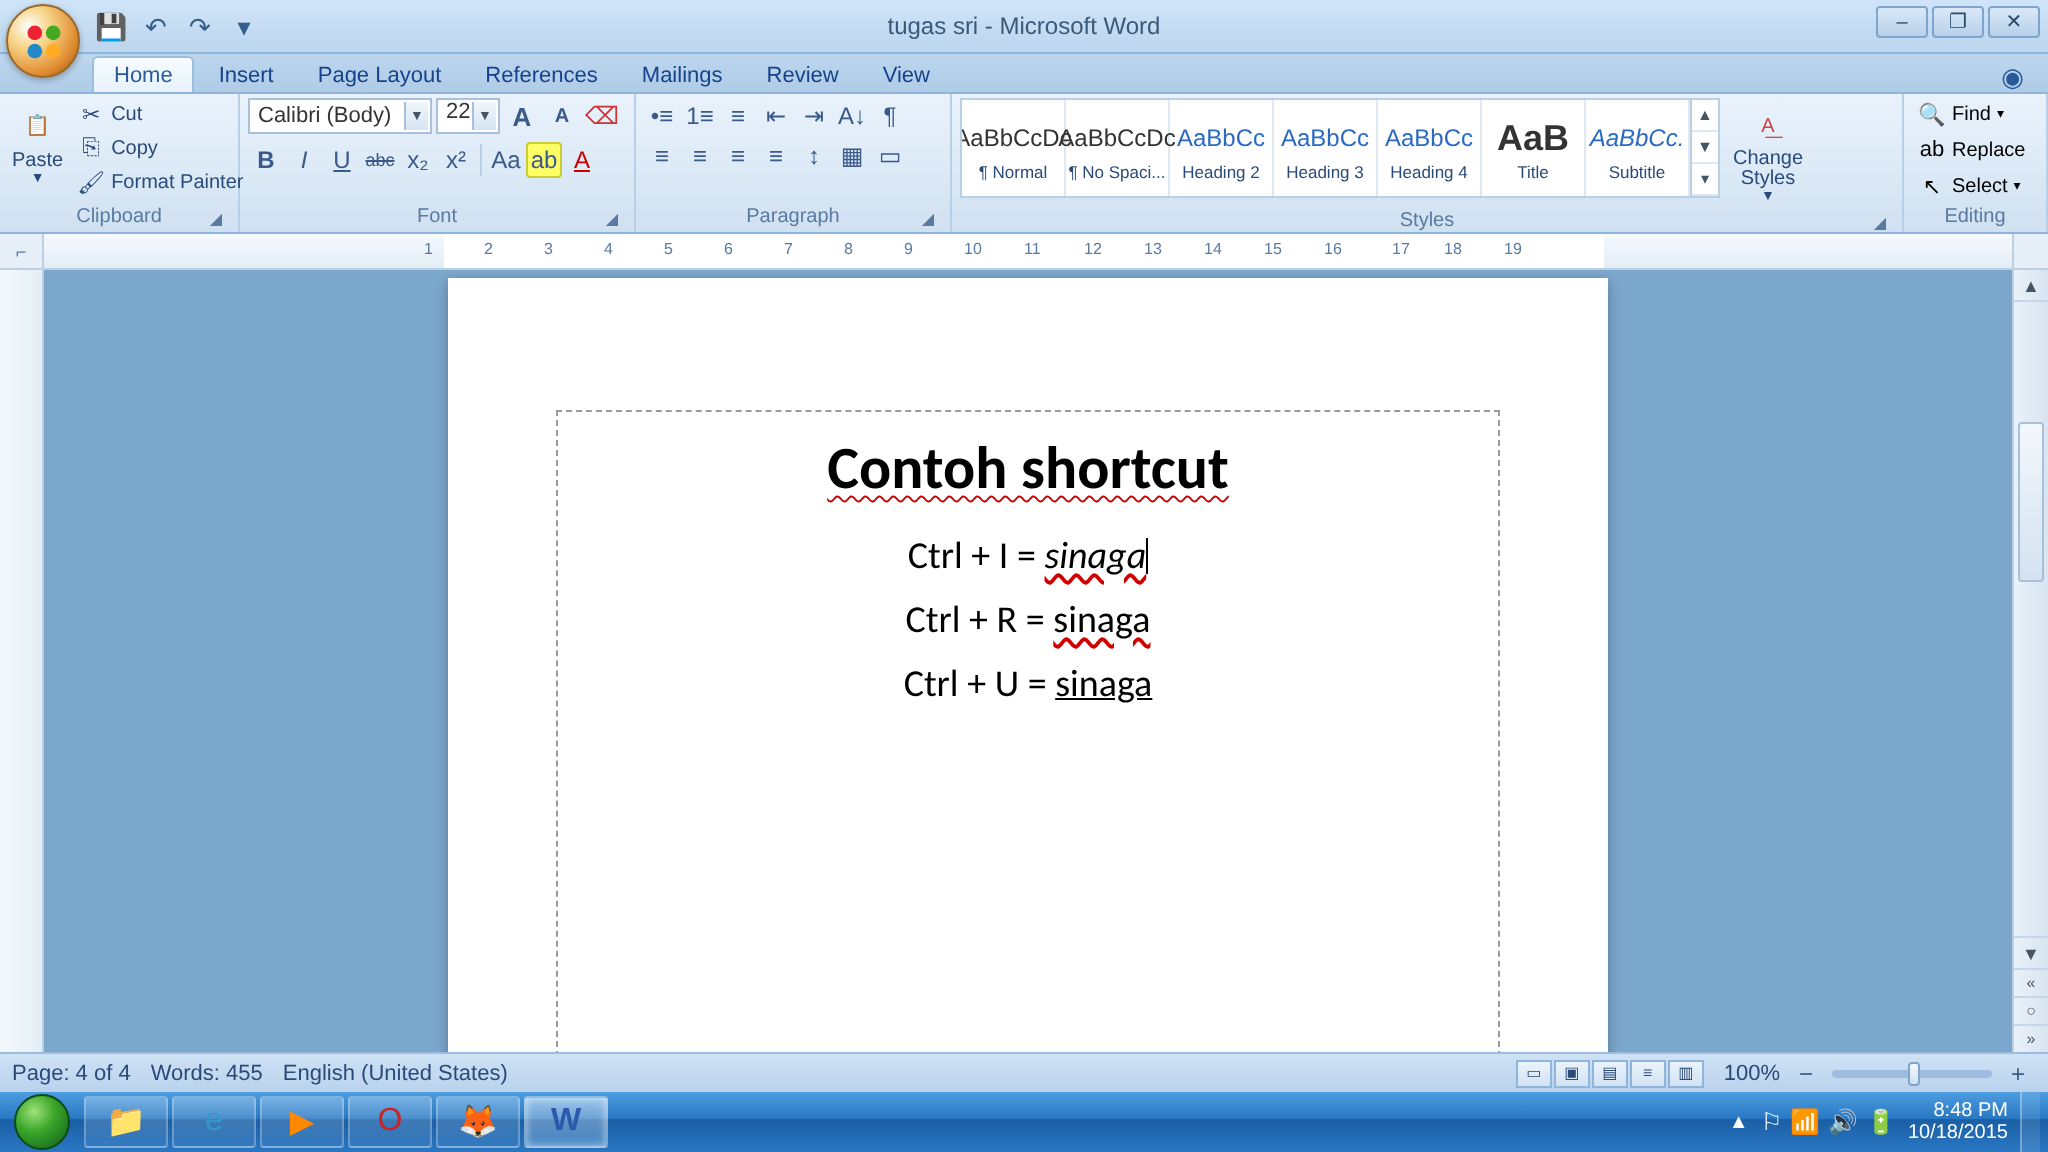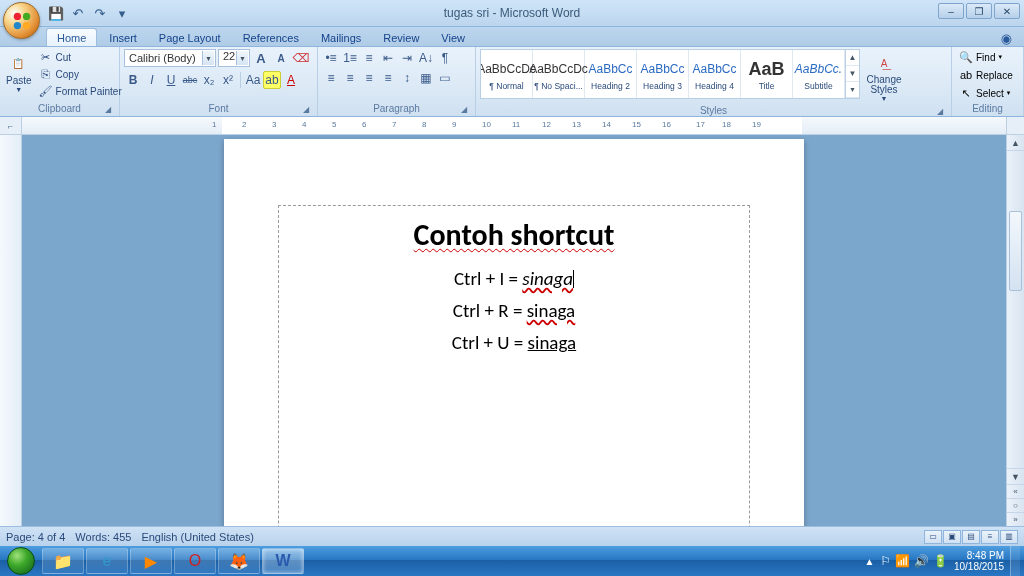--- a/index.html
+++ b/index.html
@@ -349,20 +349,28 @@
   <span>Words: 455</span>
   <span>English (United States)</span>
   <span class="spacer"></span>
   <div class="view-btns">
     <span class="vb">▭</span>
     <span class="vb">▣</span>
     <span class="vb">▤</span>
     <span class="vb">≡</span>
     <span class="vb">▥</span>
   </div>
+  <div class="zoom">
+    <span>100%</span>
+    <span class="icon-btn">−</span>
+    <div class="zoom-track">
+        <div class="zoom-thumb"></div>
+      </div>
+    <span class="icon-btn">+</span>
+  </div>
 </div>
 
 <div class="taskbar">
   <div class="start">
       <div class="start-orb"></div>
     </div>
   <div class="task-item">
       <span>📁</span>
     </div>
   <div class="task-item">

